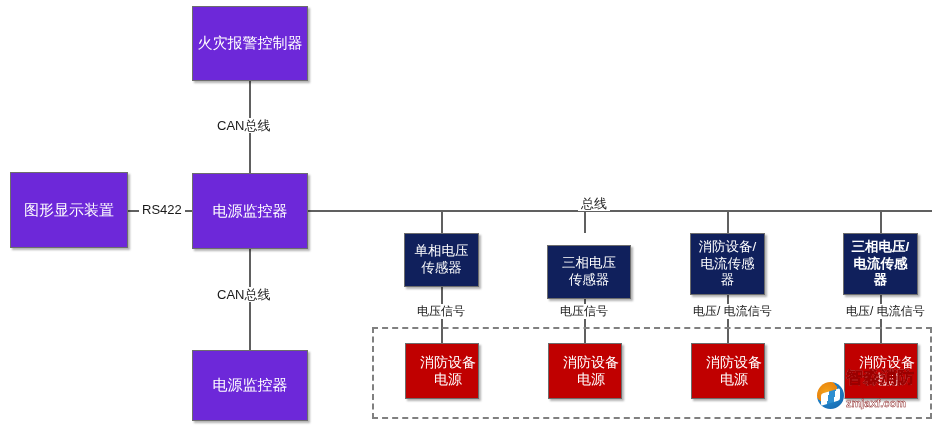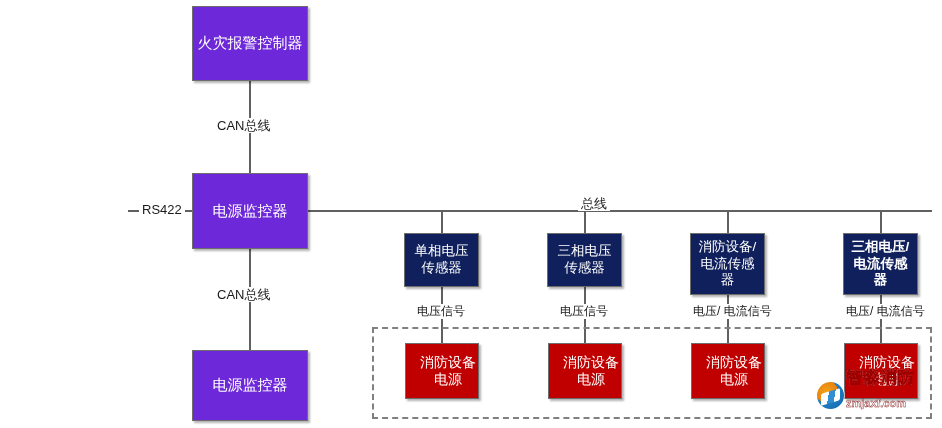--- a/index.html
+++ b/index.html
@@ -108,35 +108,38 @@
   <div class="line vline" style="left:584px;top:287px;height:56px;"></div>
   <div class="line vline" style="left:727px;top:295px;height:48px;"></div>
   <div class="line vline" style="left:880px;top:295px;height:48px;"></div>
 
   <div class="dashed-group" style="left:372px;top:327px;width:560px;height:92px;"></div>
 
   <div class="box box-teal" style="left:192px;top:6px;width:116px;height:75px;">
     <span class="txt">火灾报警控制器</span>
   </div>
 
+  <div class="box box-teal" style="left:10px;top:172px;width:118px;height:76px;">
+    <span class="txt">图形显示装置</span>
+  </div>
 
   <div class="box box-teal" style="left:192px;top:173px;width:116px;height:76px;">
     <span class="txt">电源监控器</span>
   </div>
 
   <div class="box box-teal" style="left:192px;top:350px;width:116px;height:71px;">
     <span class="txt">电源监控器</span>
   </div>
 
   <div class="box box-navy" style="left:404px;top:233px;width:75px;height:54px;">
     <span class="txt">单相电压
 传感器</span>
   </div>
 
-  <div class="box box-navy" style="left:547px;top:233px;width:75px;height:54px;">
+  <div class="box box-navy" style="left:547px;top:245px;width:84px;height:54px;">
     <span class="txt">三相电压
 传感器</span>
   </div>
 
   <div class="box box-navy" style="left:690px;top:233px;width:75px;height:62px;">
     <span class="txt">消防设备/
 电流传感
 器</span>
   </div>
 

